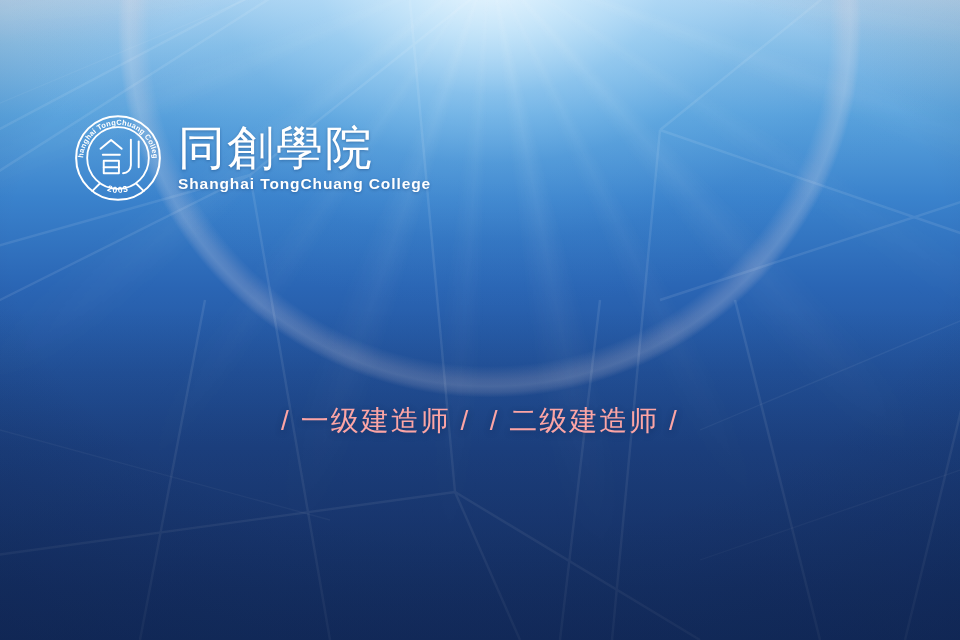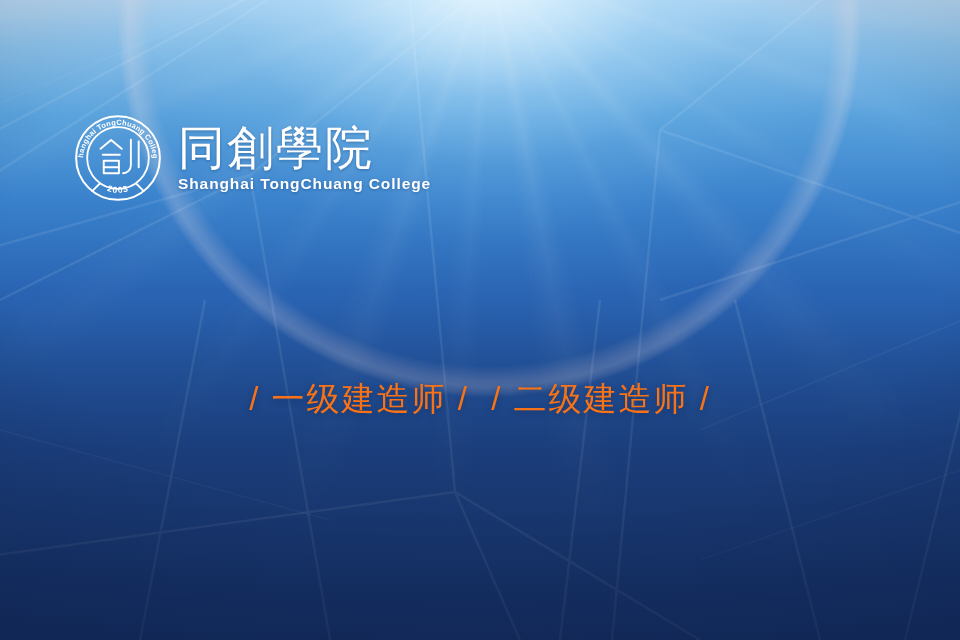--- a/index.html
+++ b/index.html
@@ -138,25 +138,25 @@
     color:#efa724;
     letter-spacing:6px;
     text-shadow:
       3px 4px 0 rgba(12,22,38,0.62),
       5px 7px 9px rgba(8,16,32,0.46);
     white-space:nowrap;
   }
 
   
   #subtitle{
-    position:absolute;left:0;right:0;top:378px;
+    position:absolute;left:0;right:0;top:403px;
     text-align:center;
-    font-size:33px;line-height:1.25;
+    font-size:28px;line-height:1.25;
     font-weight:400;
-    color:#f97316;
+    color:#fca5a5;
     letter-spacing:2px;
     white-space:pre;
     text-shadow:0 2px 6px rgba(10,32,72,0.42);
   }
 </style>
 </head>
 <body>
 
 <div id="stage">
 

